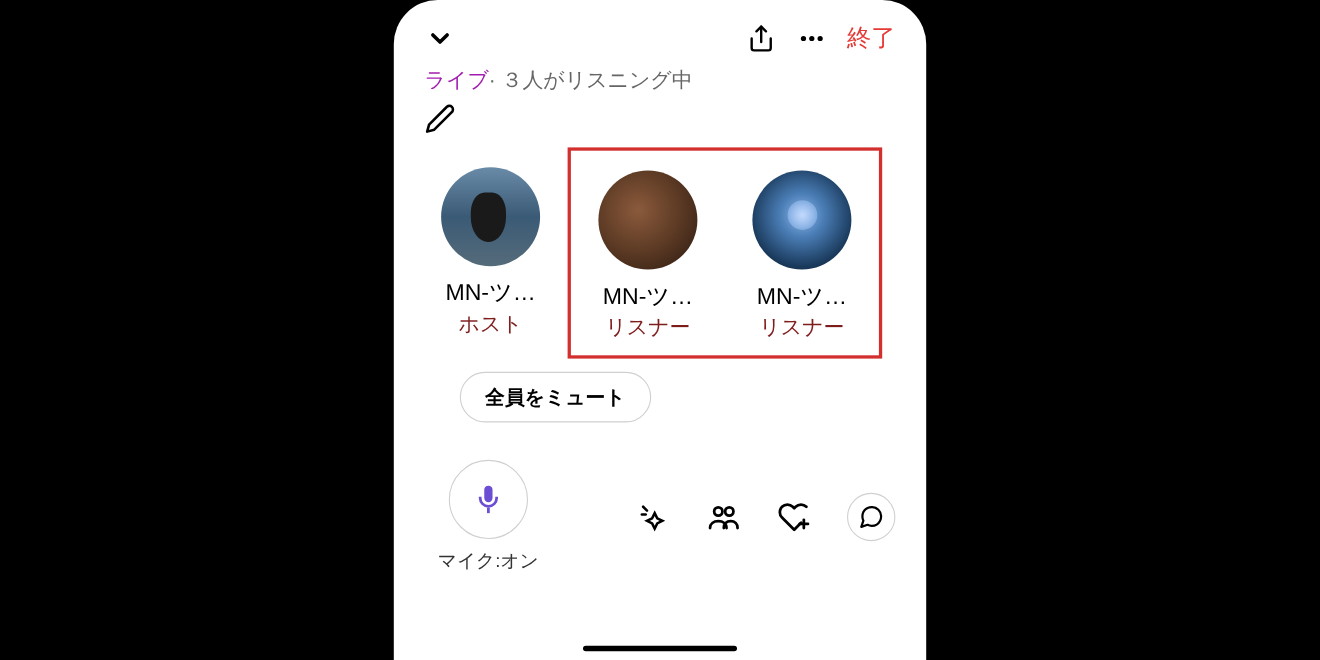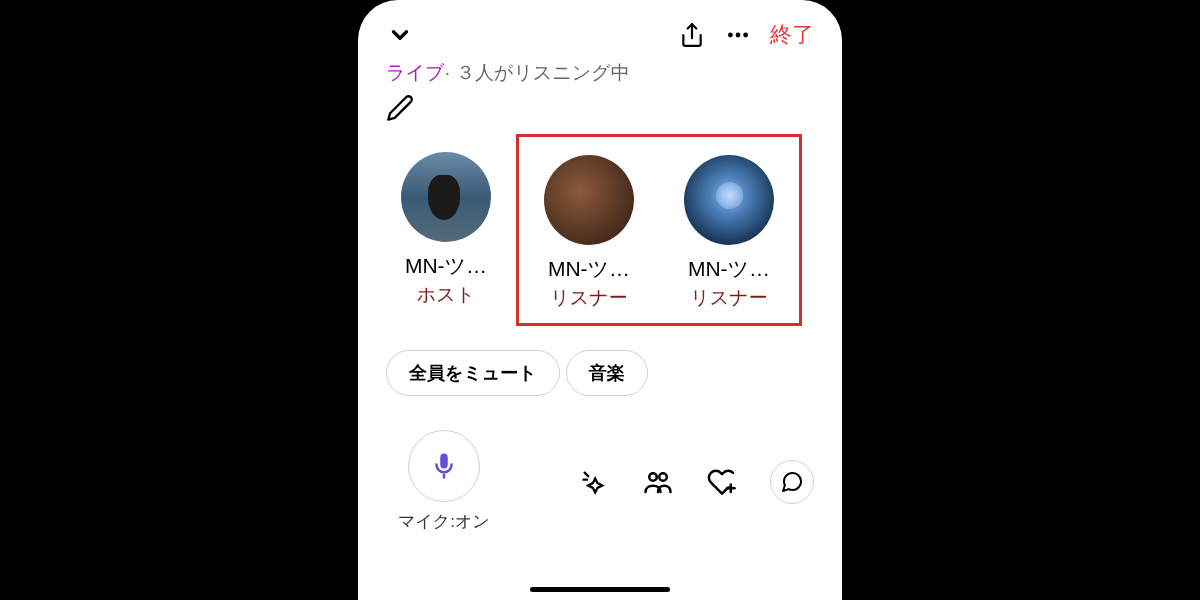--- a/index.html
+++ b/index.html
@@ -142,22 +142,23 @@
       overflow: hidden;
       text-overflow: ellipsis;
     }
     .participant-role {
       font-size: 19px;
       color: #7f1d1d;
       margin-top: 2px;
     }
     .action-buttons {
       display: flex;
-      gap: 6px;
-      padding: 24px 28px 16px 28px;
+      gap: 25px;
+      padding: 12px 28px 16px 28px;
+      margin-left: 32px;
     }
     .pill-button {
       padding: 10px 22px;
       border-radius: 24px;
       border: 1px solid #d0d0d0;
       background: #fff;
       font-size: 18px;
       font-weight: 600;
       color: #000;
       cursor: pointer;
@@ -280,21 +281,20 @@
       <div class="participant">
         <div class="avatar avatar-jellyfish"></div>
         <div class="participant-name">MN-ツ…</div>
         <div class="participant-role">リスナー</div>
       </div>
     </div>
   </div>
 
   <div class="action-buttons">
     <button class="pill-button">全員をミュート</button>
-    <button class="pill-button">音楽</button>
   </div>
 
   <div class="bottom-bar">
     <div class="mic-section">
       <div class="mic-button">
         <svg width="30" height="30" viewBox="0 0 24 24" fill="#6b4ed4">
             <path d="M12 2a3 3 0 0 0-3 3v6a3 3 0 0 0 6 0V5a3 3 0 0 0-3-3z"></path>
             <path d="M19 10v1a7 7 0 0 1-14 0v-1h2v1a5 5 0 0 0 10 0v-1h2z"></path>
             <rect x="11" y="18" width="2" height="4"></rect>
           </svg>

